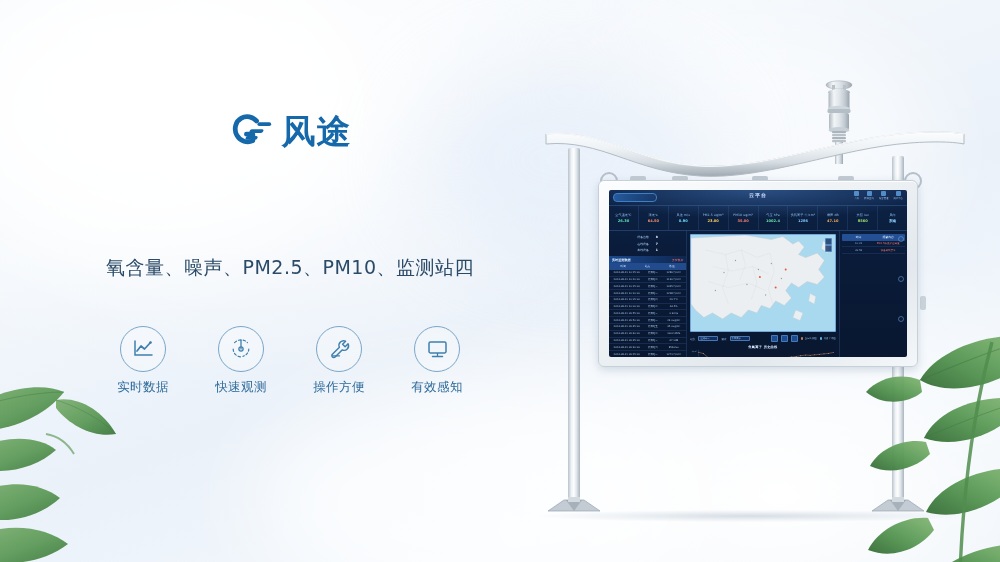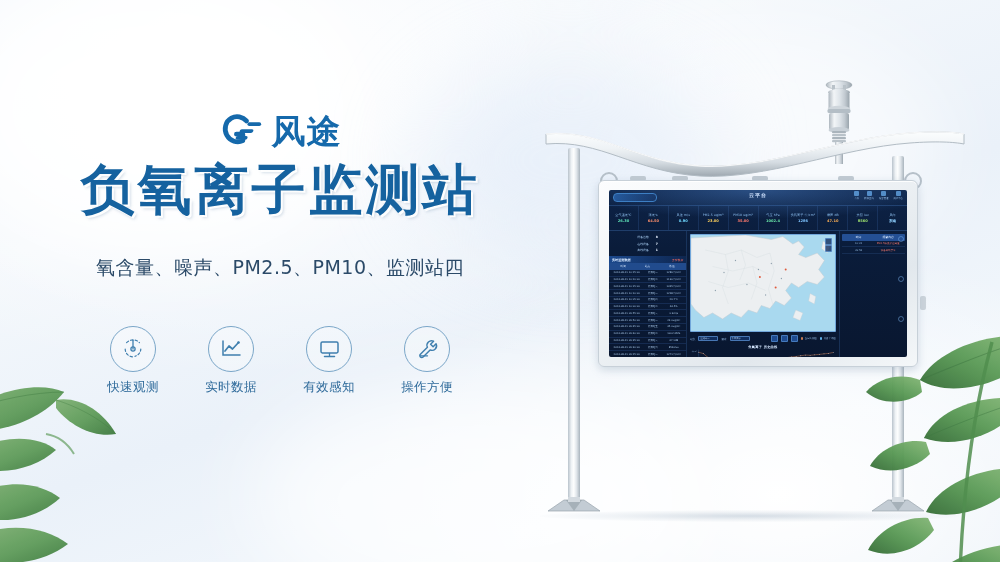--- a/index.html
+++ b/index.html
@@ -17,21 +17,21 @@
       linear-gradient(160deg,#eef4fb 0%,#f4f8fc 28%,#eaf1f9 55%,#f2f7fc 78%,#e9f0f8 100%);
   }
   
   .blob{position:absolute;border-radius:50%;filter:blur(42px);pointer-events:none;}
   .b1{left:-60px;top:-40px;width:420px;height:300px;background:rgba(255,255,255,.85);}
   .b2{left:250px;top:380px;width:460px;height:240px;background:rgba(255,255,255,.7);}
   .b3{right:60px;top:20px;width:380px;height:260px;background:rgba(255,255,255,.6);}
   .b4{left:420px;top:60px;width:300px;height:200px;background:rgba(222,234,247,.55);}
 
   
-  .left-col{position:absolute;left:0;top:0;width:560px;height:562px;}
+  .left-col{position:absolute;left:10px;top:0;width:560px;height:562px;}
 
   .logo-row{
     position:absolute;left:0;right:0;top:112px;
     display:flex;align-items:center;justify-content:center;gap:9px;
   }
   .logo-mark{width:44px;height:38px;display:block;}
   .logo-text{
     font-size:34px;font-weight:bold;color:#1569ab;letter-spacing:1px;
     line-height:1;font-family:"DejaVu Sans","Liberation Sans",sans-serif;
   }
@@ -225,72 +225,71 @@
     <div class="logo-row">
       <svg class="logo-mark" viewBox="0 0 48 40">
         <path d="M30 9 C26 4.5 19 3 13.5 6 C7 9.5 5 18 8.5 24.5 C12 31 20 33.5 26 30.5 L26 23.5 L19 23.5" fill="none" stroke="#1569ab" stroke-width="5.2" stroke-linecap="round" stroke-linejoin="round"></path>
         <rect x="31" y="10.5" width="15" height="4.1" rx="2" fill="#1569ab"></rect>
         <rect x="27.5" y="18" width="15" height="4.1" rx="2" fill="#1569ab" transform="skewX(-14)"></rect>
         <rect x="25" y="25.5" width="13" height="4.1" rx="2" fill="#1569ab" transform="skewX(-14)"></rect>
       </svg>
       <span class="logo-text">风途</span>
     </div>
 
-    <div class="headline">负氧离子监测站</div>
 
     <div class="subtitle">
       <div>氧含量、噪声、PM2.5、PM10、监测站四</div>
     </div>
 
     <div class="features">
+
+      <div class="feat">
+        <span class="feat-circle">
+          <svg width="24" height="22" viewBox="0 0 24 22">
+            <path d="M4 3 L4 17 L21 17" fill="none" stroke="#3f7fae" stroke-width="1.5" stroke-linecap="round"></path>
+            <path d="M6 13 L10 8 L13.5 11 L19.5 4.5" fill="none" stroke="#3f7fae" stroke-width="1.7" stroke-linecap="round" stroke-linejoin="round"></path>
+            <circle cx="19.5" cy="4.5" r="1.3" fill="#3f7fae"></circle>
+          </svg>
+        </span>
+        <span class="feat-label">实时数据</span>
+      </div>
 
       <div class="feat">
         <span class="feat-circle">
           <svg width="24" height="24" viewBox="0 0 24 24">
             <circle cx="12" cy="12" r="2.1" fill="none" stroke="#3f7fae" stroke-width="1.3"></circle>
             <path d="M12 12 L12 3.2" stroke="#3f7fae" stroke-width="1.3" stroke-linecap="round"></path>
             <path d="M5.6 5.6 A9 9 0 0 1 18.4 5.6" fill="none" stroke="#3f7fae" stroke-width="1.2" stroke-linecap="round" stroke-dasharray="2.4 2.2"></path>
             <path d="M4.2 12 A7.8 7.8 0 0 0 12 19.8" fill="none" stroke="#3f7fae" stroke-width="1.2" stroke-linecap="round" stroke-dasharray="2.4 2.2"></path>
             <path d="M19.8 12 A7.8 7.8 0 0 1 14 19.3" fill="none" stroke="#3f7fae" stroke-width="1.2" stroke-linecap="round" stroke-dasharray="2.2 2"></path>
           </svg>
         </span>
         <span class="feat-label">快速观测</span>
       </div>
 
       <div class="feat">
         <span class="feat-circle">
-          <svg width="24" height="22" viewBox="0 0 24 22">
-            <path d="M4 3 L4 17 L21 17" fill="none" stroke="#3f7fae" stroke-width="1.5" stroke-linecap="round"></path>
-            <path d="M6 13 L10 8 L13.5 11 L19.5 4.5" fill="none" stroke="#3f7fae" stroke-width="1.7" stroke-linecap="round" stroke-linejoin="round"></path>
-            <circle cx="19.5" cy="4.5" r="1.3" fill="#3f7fae"></circle>
+          <svg width="24" height="24" viewBox="0 0 24 24">
+            <path d="M18.6 4.2 A4.6 4.6 0 0 0 12.4 10.2 L5.4 17.2 A1.9 1.9 0 0 0 8.1 19.9 L15.1 12.9
+                     A4.6 4.6 0 0 0 21.1 6.7 L18.1 9.7 L15.6 7.2 Z" fill="none" stroke="#3f7fae" stroke-width="1.45" stroke-linejoin="round"></path>
+            <path d="M5.5 18.8 L12.5 18.8" stroke="#3f7fae" stroke-width="1.3" stroke-linecap="round"></path>
           </svg>
         </span>
-        <span class="feat-label">实时数据</span>
+        <span class="feat-label">操作方便</span>
       </div>
 
       <div class="feat">
         <span class="feat-circle">
           <svg width="25" height="22" viewBox="0 0 25 22">
             <rect x="4" y="4" width="17" height="11" rx="1.4" fill="none" stroke="#3f7fae" stroke-width="1.5"></rect>
             <path d="M7.5 18.5 L17.5 18.5" stroke="#3f7fae" stroke-width="1.5" stroke-linecap="round"></path>
             <path d="M12.5 15 L12.5 18.5" stroke="#3f7fae" stroke-width="1.3"></path>
           </svg>
         </span>
         <span class="feat-label">有效感知</span>
-      </div>
-
-      <div class="feat">
-        <span class="feat-circle">
-          <svg width="24" height="24" viewBox="0 0 24 24">
-            <path d="M18.6 4.2 A4.6 4.6 0 0 0 12.4 10.2 L5.4 17.2 A1.9 1.9 0 0 0 8.1 19.9 L15.1 12.9
-                     A4.6 4.6 0 0 0 21.1 6.7 L18.1 9.7 L15.6 7.2 Z" fill="none" stroke="#3f7fae" stroke-width="1.45" stroke-linejoin="round"></path>
-            <path d="M5.5 18.8 L12.5 18.8" stroke="#3f7fae" stroke-width="1.3" stroke-linecap="round"></path>
-          </svg>
-        </span>
-        <span class="feat-label">操作方便</span>
       </div>
 
     </div>
   </div>
 
   <div class="kiosk">
 
     <svg class="sensor" viewBox="0 0 46 90">
       <defs>
         <linearGradient id="metal" x1="0" y1="0" x2="1" y2="0">

